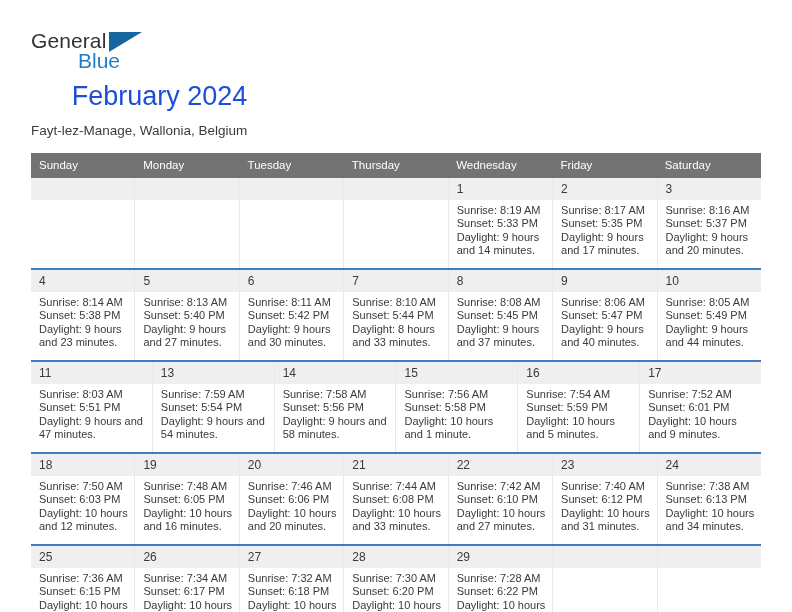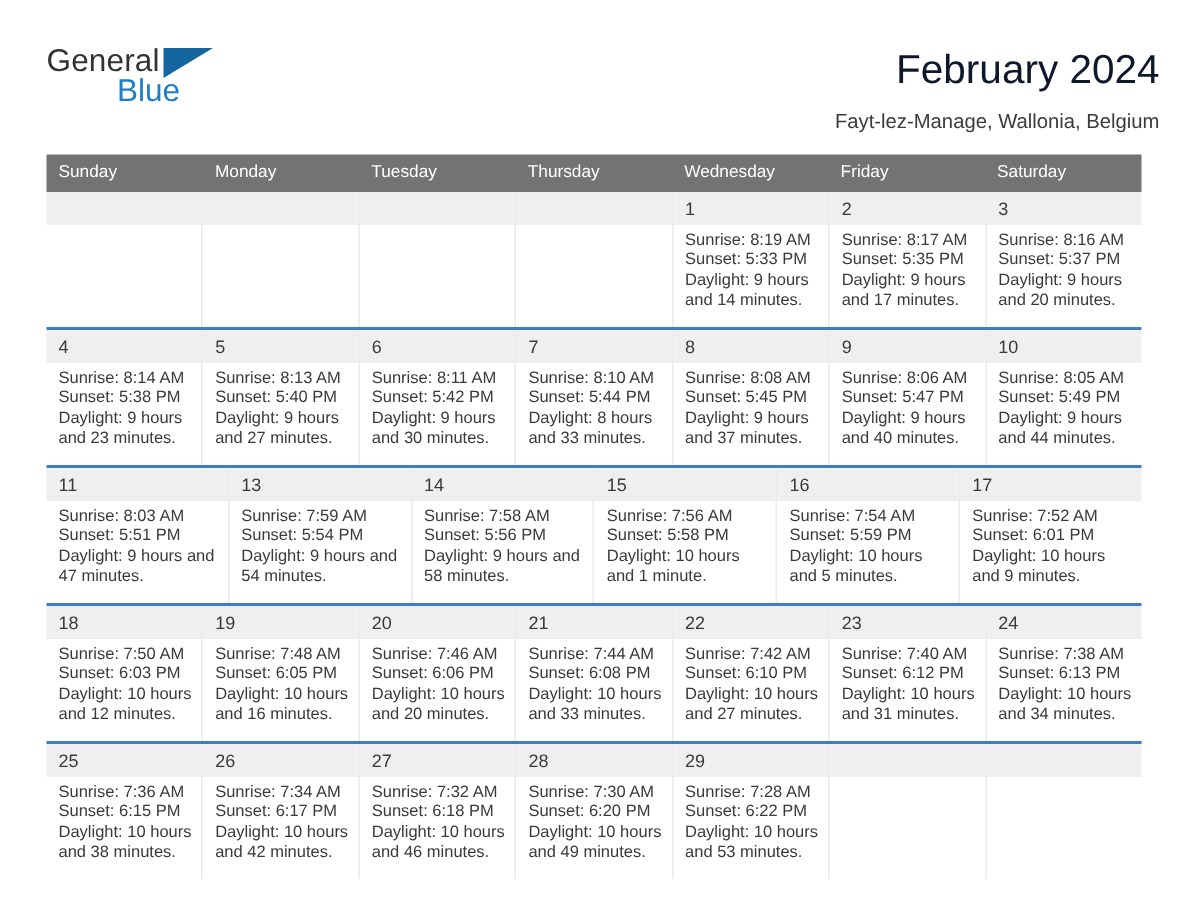--- a/index.html
+++ b/index.html
@@ -14,21 +14,22 @@
     position: relative;
     width: 792px; height: 612px;
     padding: 0;
   }
 
   
   .header {
     display: flex;
     align-items: flex-start;
     justify-content: space-between;
-    padding: 28px 19px 0 31px;
+    padding: 28px 51px 0 31px;
+    flex-direction: column;
   }
   .logo {
     position: relative;
     width: 130px;
     height: 50px;
     padding-top: 2px;
   }
   .logo-general {
     font-size: 21px;
     color: #333333;
@@ -51,21 +52,21 @@
     width: 0; height: 0;
     border-left: 33px solid #15659f;
     border-bottom: 20px solid transparent;
   }
   .title-block {
     text-align: right;
     padding-top: 2px;
   }
   .cal-title {
     font-size: 27px;
-    color: #0f172a;
+    color: #1d4ed8;
     line-height: 32px;
     font-weight: normal;
     margin: 0;
   }
   .cal-subtitle {
     font-size: 13.5px;
     color: #3b3b3b;
     margin-top: 11px;
     line-height: 16px;
   }

